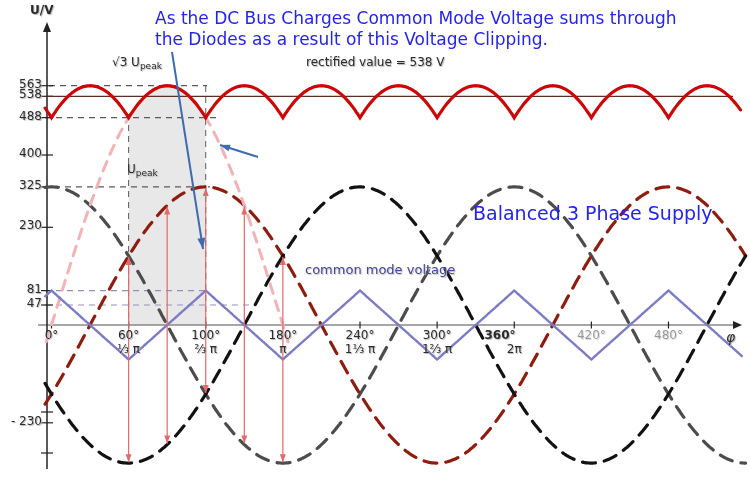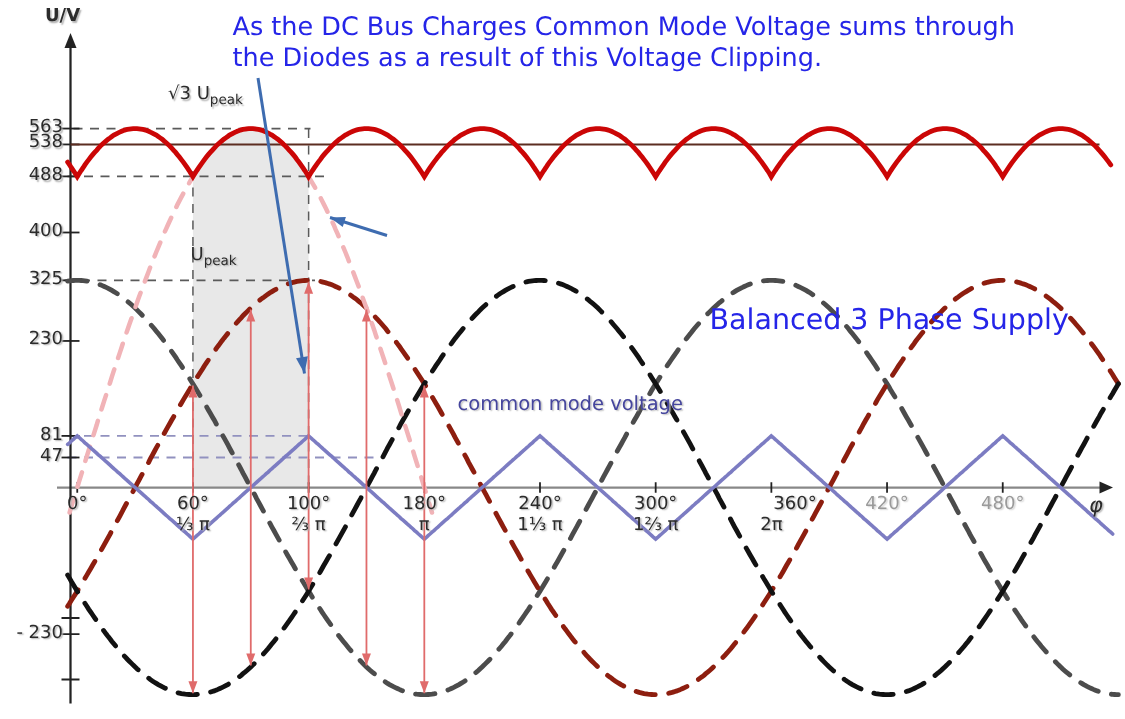--- a/index.html
+++ b/index.html
@@ -83,20 +83,21 @@
       <polygon points="220,145 230.58978643912124,144.67377435140148 228.48186686356158,151.34885300734047" fill="#3e6cb0"></polygon>
     </svg>
 
   <div class="lbl num" style="left:30px;top:4px;font-weight:bold;">U/V</div>
 
   <div class="lbl title" style="left:155px;top:9px;">As the DC Bus Charges Common Mode Voltage sums through</div>
   <div class="lbl title" style="left:155px;top:30px;">the Diodes as a result of this Voltage Clipping.</div>
 
   <div class="lbl num" style="left:112px;top:56px;"><span>√3 U</span><sub>peak</sub></div>
 
+  <div class="lbl num" style="left:306px;top:56px;">rectified value = 538 V</div>
 
 
   <div class="lbl num" style="left:127px;top:163px;"><span>U</span><sub>peak</sub></div>
 
 
   <div class="lbl" style="left:473px;top:203px;color:#2525e8;font-size:19px;">Balanced 3 Phase Supply</div>
 
   <div class="lbl" style="left:305px;top:263px;color:#45459d;font-size:13px;text-shadow:1px 1px 1px #c0c0c0;">common mode voltage</div>
 
   <div class="lbl num phi" style="left:726px;top:330px;">φ</div>
@@ -117,18 +118,18 @@
       <div class="lbl num xlab" style="left: 100.624px; top: 329px;">60°</div>
       <div class="lbl num xlab" style="left: 100.624px; top: 343px;">⅓ π</div>
       <div class="lbl num xlab" style="left: 177.748px; top: 329px;">100°</div>
       <div class="lbl num xlab" style="left: 177.748px; top: 343px;">⅔ π</div>
       <div class="lbl num xlab" style="left: 254.872px; top: 329px;">180°</div>
       <div class="lbl num xlab" style="left: 254.872px; top: 343px;">π</div>
       <div class="lbl num xlab" style="left: 331.996px; top: 329px;">240°</div>
       <div class="lbl num xlab" style="left: 331.996px; top: 343px;">1⅓ π</div>
       <div class="lbl num xlab" style="left: 409.12px; top: 329px;">300°</div>
       <div class="lbl num xlab" style="left: 409.12px; top: 343px;">1⅔ π</div>
-      <div class="lbl num xlab" style="left: 502px; top: 329px;">360°</div>
+      <div class="lbl num xlab" style="left: 472px; top: 329px; font-weight: bold;">360°</div>
       <div class="lbl num xlab" style="left: 486.244px; top: 343px;">2π</div>
       <div class="lbl num xlab muted" style="left: 563.368px; top: 329px;">420°</div>
       <div class="lbl num xlab muted" style="left: 640.492px; top: 329px;">480°</div>
     </div>
 </div>
 
 </body></html>

